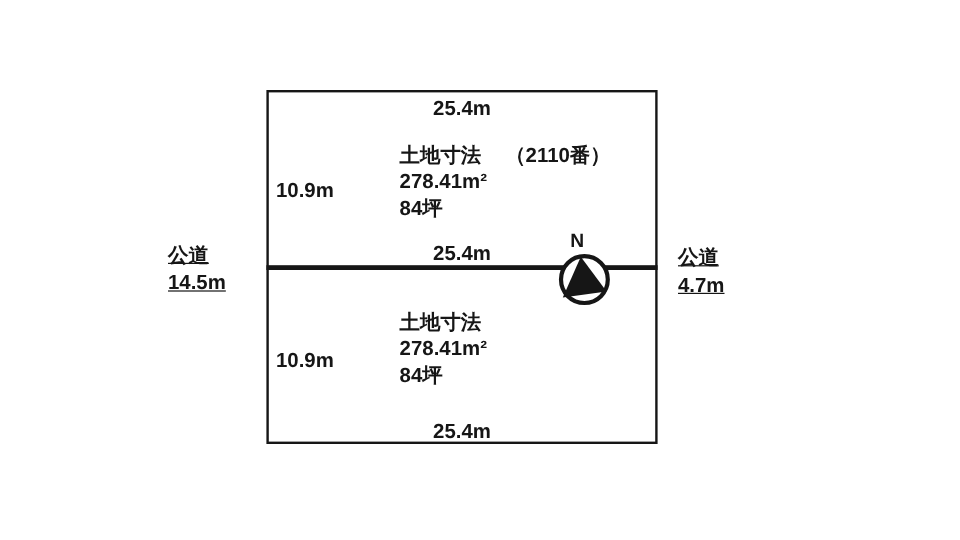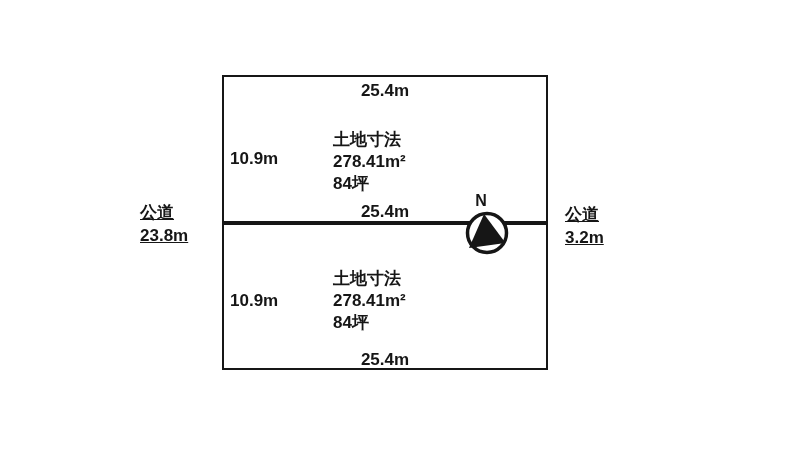--- a/index.html
+++ b/index.html
@@ -35,21 +35,20 @@
   .w-mid    { left: 340px; top: 203px; width: 90px; text-align: center; }
   .w-bottom { left: 340px; top: 351px; width: 90px; text-align: center; }
 
   .side-top    { left: 230px; top: 150px; }
   .side-bottom { left: 230px; top: 292px; }
 
   .info {
     font-size: 17px;
     line-height: 22px;
     white-space: nowrap;
-    margin-top: 10px;
   }
   .info-top    { left: 333px; top: 119px; }
   .info-bottom { left: 333px; top: 258px; }
   .info .title-row { display: flex; gap: 20px; }
 
   .road {
     font-size: 17px;
     line-height: 23px;
     white-space: nowrap;
     text-decoration: underline;
@@ -78,37 +77,38 @@
 <div class="stage">
 
   <div class="abs plot-outline"></div>
   <div class="abs divider"></div>
 
   <div class="abs dim w-top">25.4m</div>
 
   <div class="abs info info-top">
     <div class="title-row">
       <span>土地寸法</span>
+      <span>（2110番）</span>
     </div>
     <div>278.41m²</div>
     <div>84坪</div>
   </div>
 
   <div class="abs dim side-top">10.9m</div>
 
   <div class="abs dim w-mid">25.4m</div>
 
   <div class="abs road road-left">
     <div>公道</div>
-    <div>23.8m</div>
+    <div>14.5m</div>
   </div>
 
   <div class="abs road road-right">
     <div>公道</div>
-    <div>3.2m</div>
+    <div>4.7m</div>
   </div>
 
   <svg class="abs compass" width="58" height="70" viewBox="0 0 58 70">
     <text x="23" y="16" font-size="16" text-anchor="middle" fill="#161616">N</text>
     <circle cx="29" cy="43" r="19.5" fill="#ffffff" stroke="#161616" stroke-width="3.5"></circle>
     <polygon points="26,24 11,58 47.5,53" fill="#161616"></polygon>
   </svg>
 
   <div class="abs info info-bottom">
     <div class="title-row">

